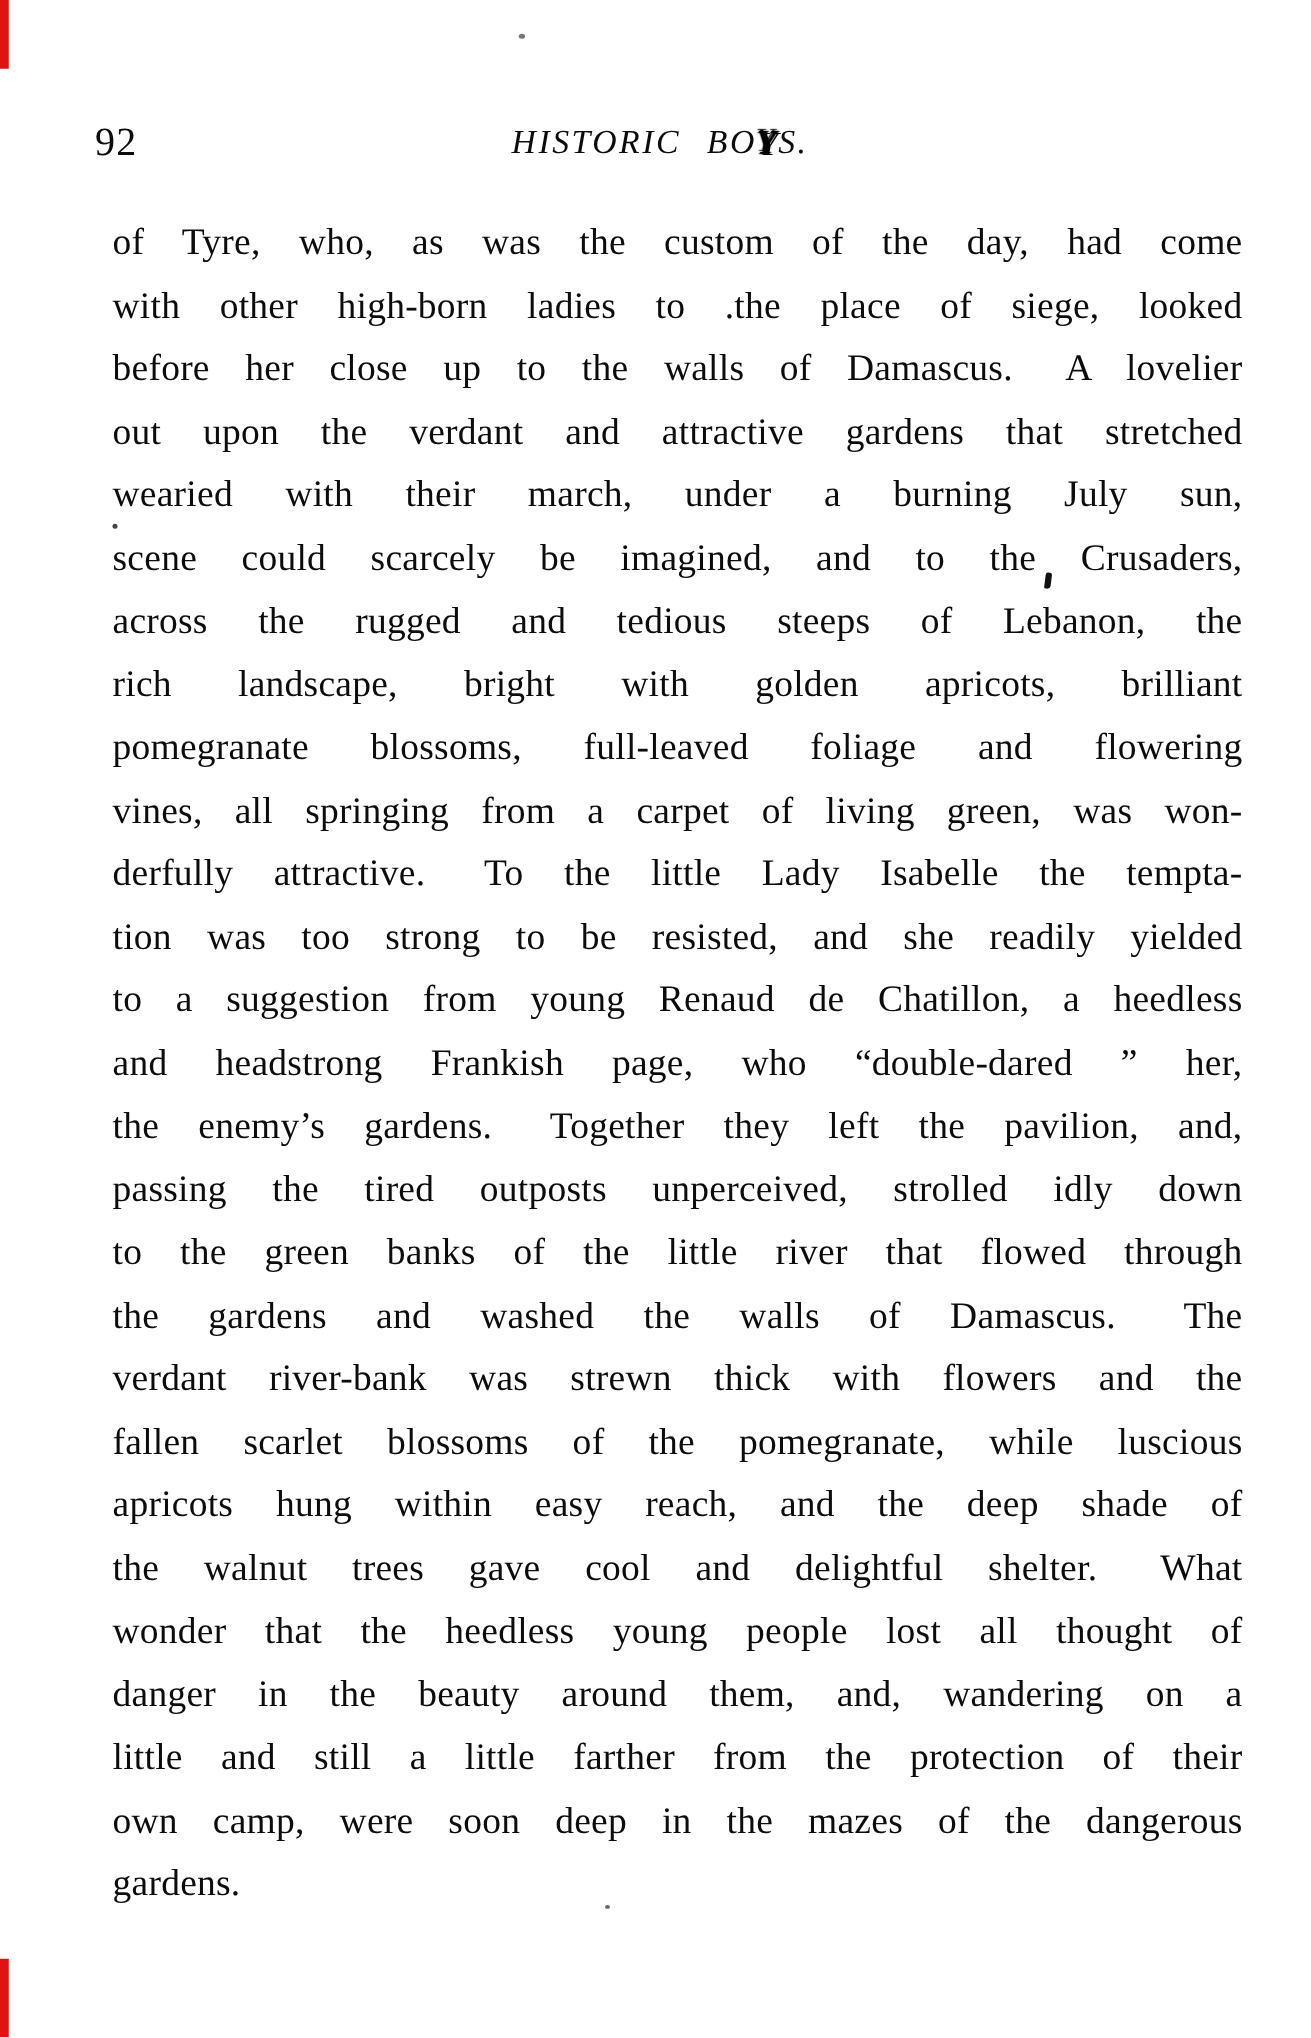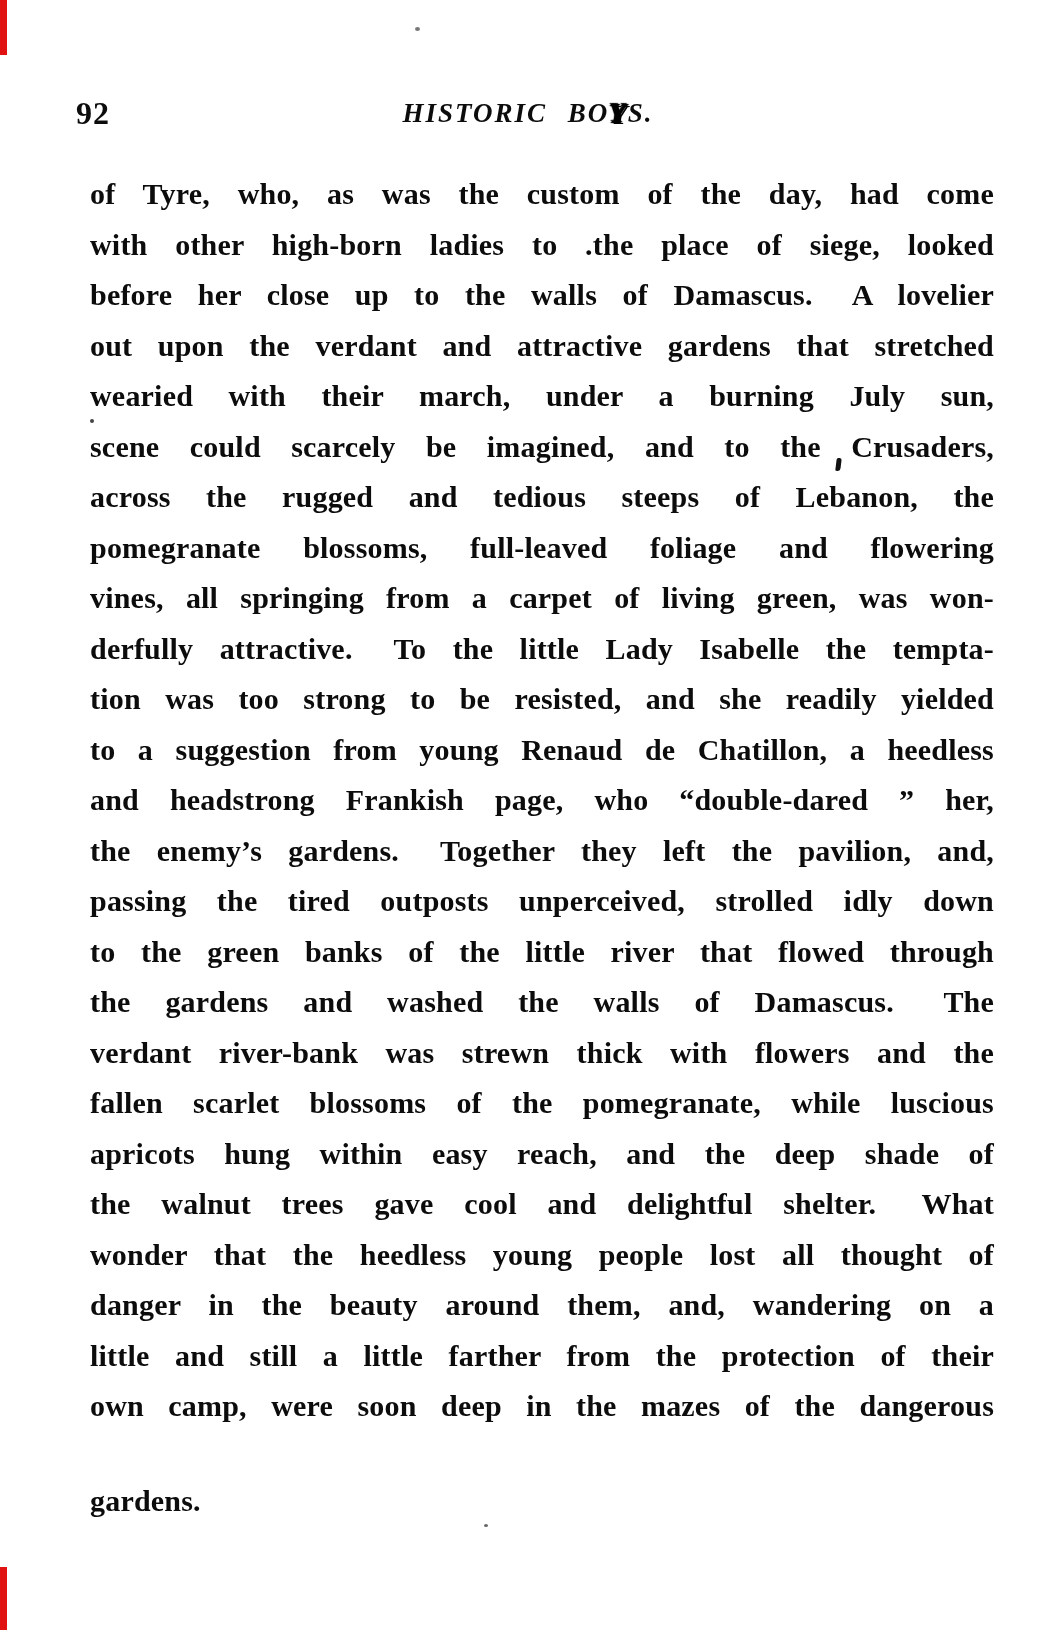--- a/index.html
+++ b/index.html
@@ -14,21 +14,20 @@
     background: var(--paper);
   }
   .page {
     position: relative;
     width: 1011px;
     height: 1630px;
     background: var(--paper);
     overflow: hidden;
     font-family: "Liberation Serif", "DejaVu Serif", serif;
     color: var(--ink);
-    font-weight: bold;
   }
   
   .edge-mark {
     position: absolute;
     left: 0;
     width: 7px;
     background: var(--edge-mark);
   }
   .edge-mark.top { top: 0; height: 55px; }
   .edge-mark.bottom { top: 1567px; height: 63px; }
@@ -80,21 +79,20 @@
     font-size: 30px;
     line-height: 50.5px;
     height: 50.5px;
     text-align: justify;
     text-align-last: justify;
     letter-spacing: 0.2px;
   }
   .ln.last {
     text-align: center;
     text-align-last: left;
-    margin-top: 44px;
   }
 
   
   .speck {
     position: absolute;
     background: var(--speck);
     border-radius: 50%;
   }
   .speck.s1 { left: 415px; top: 27px; width: 5px; height: 4px; background: #777; }
   .speck.s2 { left: 90px;  top: 419px; width: 4px; height: 4px; background: #444; }
@@ -124,20 +122,21 @@
   </div>
 
   <div class="bodytext">
     <div class="ln">of Tyre, who, as was the custom of the day, had come</div>
     <div class="ln">with other high-born ladies to .the place of siege, looked</div>
     <div class="ln">before her close up to the walls of Damascus.  A lovelier</div>
     <div class="ln">out upon the verdant and attractive gardens that stretched</div>
     <div class="ln">wearied with their march, under a burning July sun,</div>
     <div class="ln">scene could scarcely be imagined, and to the Crusaders,</div>
     <div class="ln">across the rugged and tedious steeps of Lebanon, the</div>
+    <div class="ln">rich landscape, bright with golden apricots, brilliant</div>
     <div class="ln">pomegranate blossoms, full-leaved foliage and flowering</div>
     <div class="ln">vines, all springing from a carpet of living green, was won-</div>
     <div class="ln">derfully attractive.  To the little Lady Isabelle the tempta-</div>
     <div class="ln">tion was too strong to be resisted, and she readily yielded</div>
     <div class="ln">to a suggestion from young Renaud de Chatillon, a heedless</div>
     <div class="ln">and headstrong Frankish page, who “double-dared ” her,</div>
     <div class="ln">the enemy’s gardens.  Together they left the pavilion, and,</div>
     <div class="ln">passing the tired outposts unperceived, strolled idly down</div>
     <div class="ln">to the green banks of the little river that flowed through</div>
     <div class="ln">the gardens and washed the walls of Damascus.  The</div>

